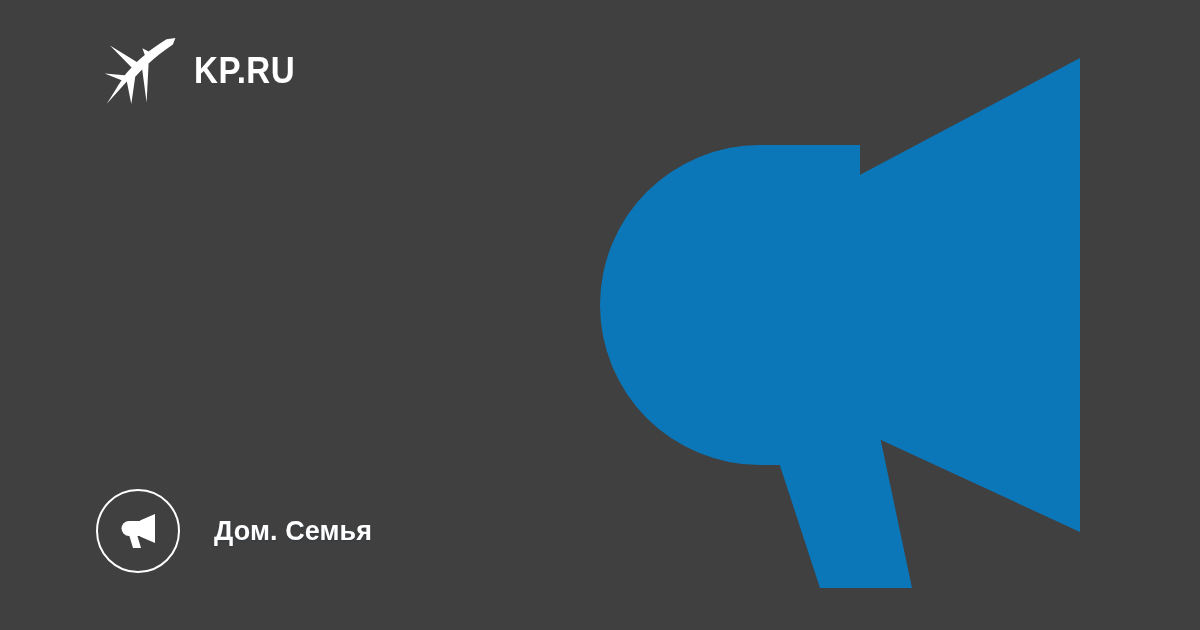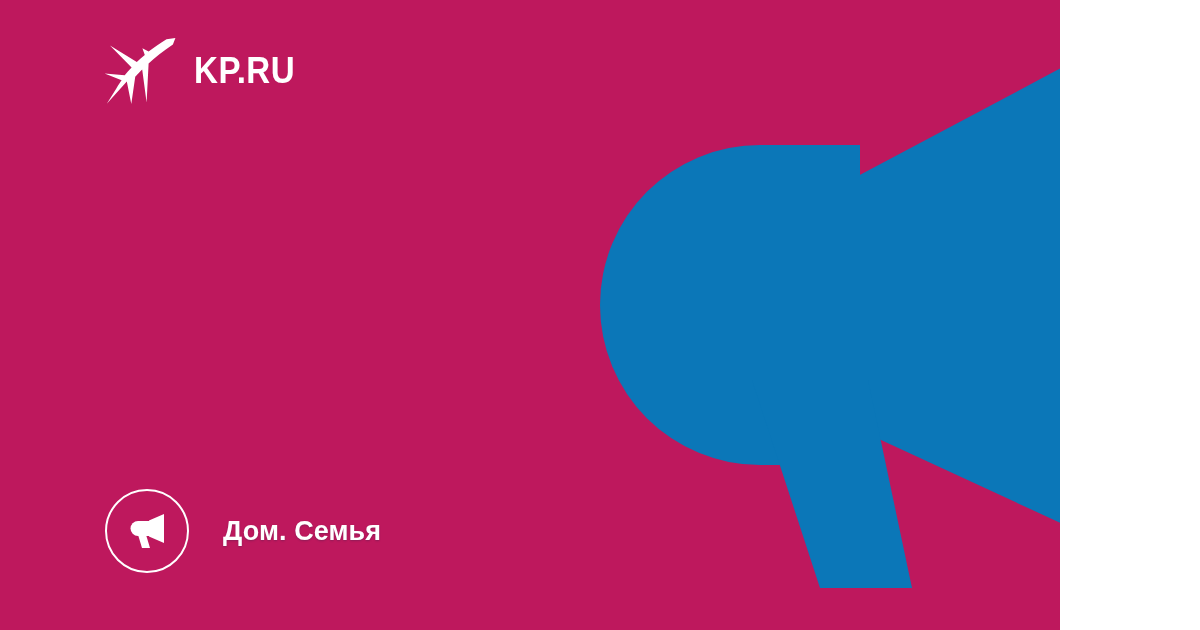--- a/index.html
+++ b/index.html
@@ -2,24 +2,24 @@
 <html><head>
 <meta charset="utf-8">
 <style>
   html, body {
     margin: 0;
     padding: 0;
     background: #ffffff;
   }
   #card {
     position: relative;
-    width: 1060px;
+    width: 1200px;
     height: 630px;
     overflow: hidden;
-    background: #be185d;
+    background: #404040;
     font-family: "Liberation Sans", "DejaVu Sans", sans-serif;
     -webkit-font-smoothing: antialiased;
   }
 
   
   #watermark {
     position: absolute;
     inset: 0;
     width: 1200px;
     height: 630px;
@@ -63,21 +63,21 @@
     font-weight: 700;
     line-height: 64px;
     letter-spacing: -0.2px;
     text-shadow: 0 2px 3px rgba(0, 40, 70, 0.30);
     white-space: pre-line;
   }
 
   
   #category-row {
     position: absolute;
-    left: 105px;
+    left: 96px;
     top: 489px;
     display: flex;
     align-items: center;
     height: 84px;
   }
   #category-circle {
     width: 84px;
     height: 84px;
     border-radius: 50%;
     border: 2px solid #ffffff;

